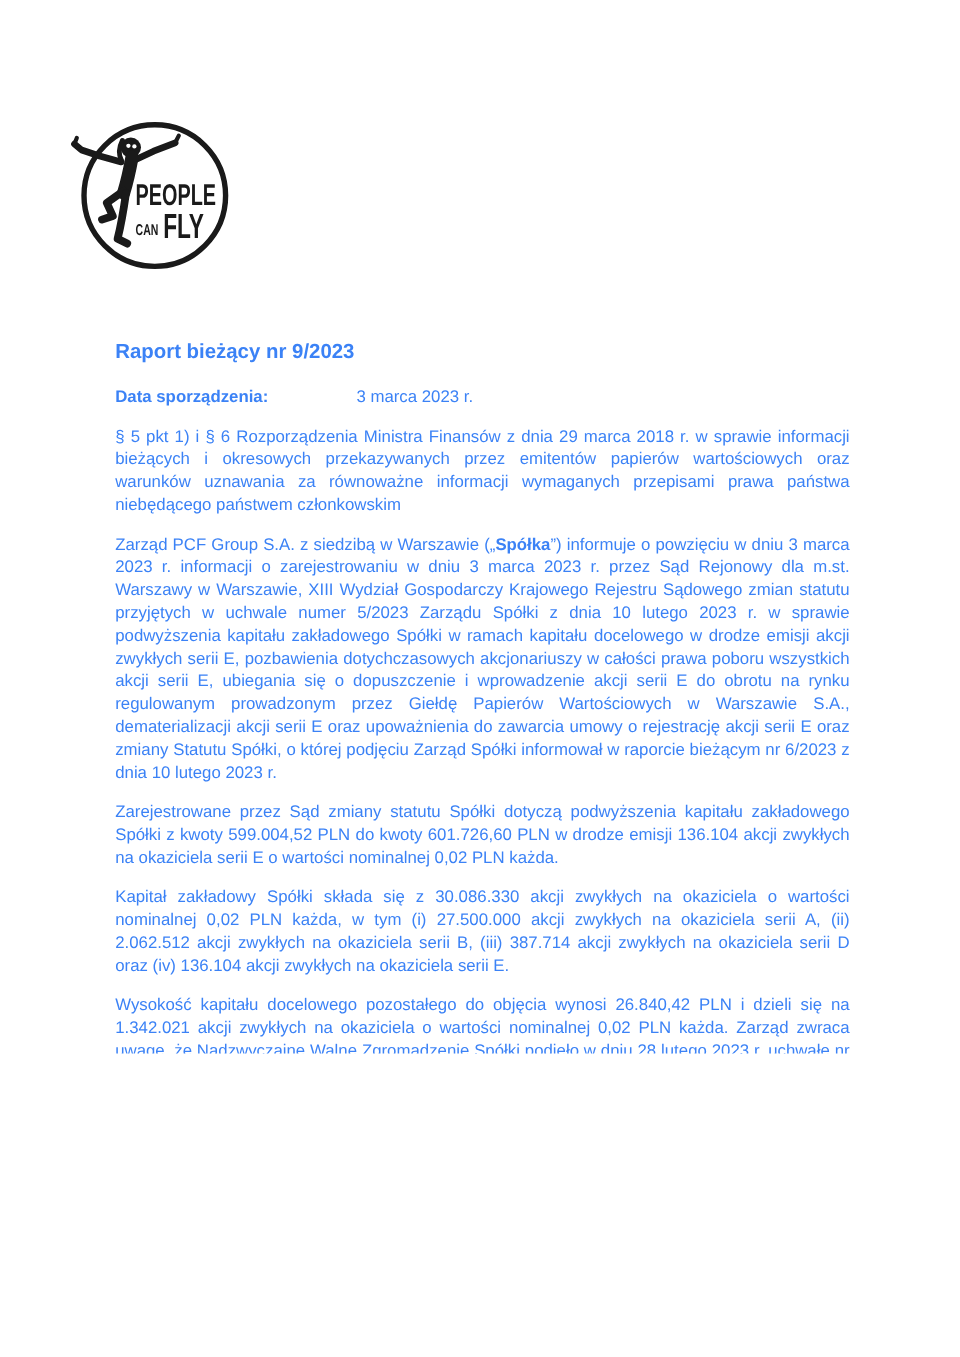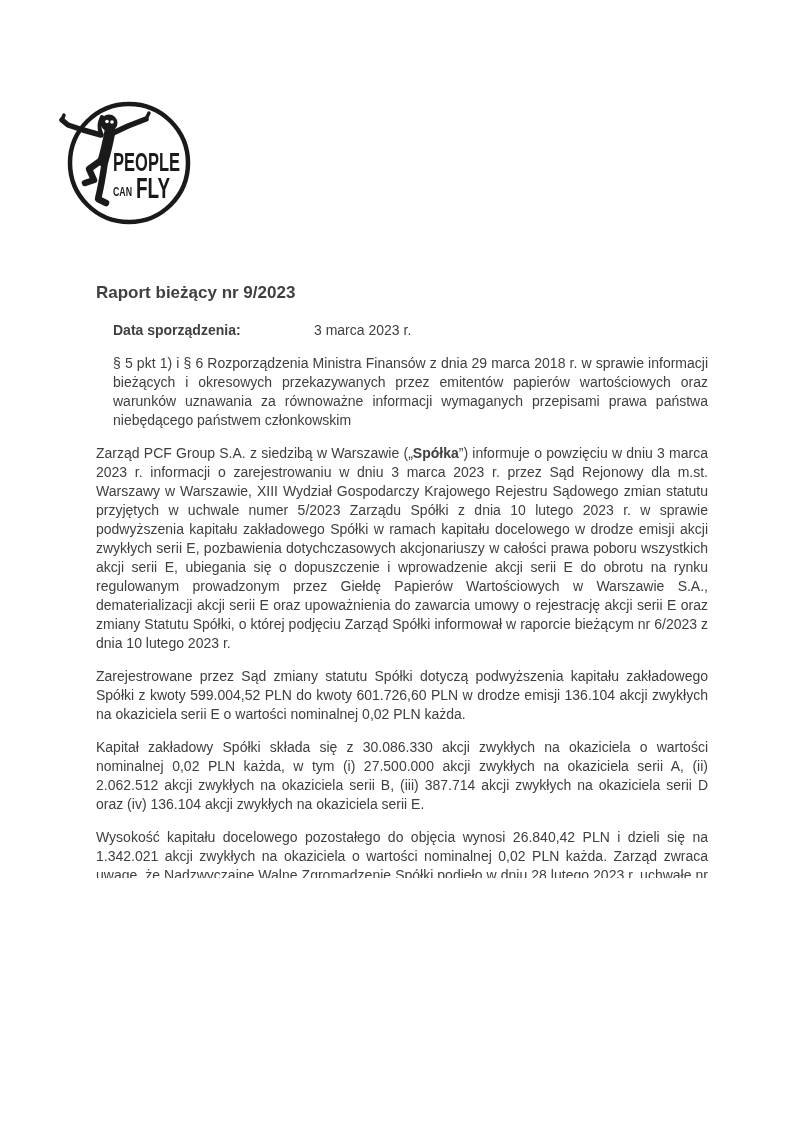--- a/index.html
+++ b/index.html
@@ -2,21 +2,21 @@
 <html lang="pl"><head>
 <meta charset="utf-8">
 <style>
   html,body{margin:0;padding:0;}
   .page{
     position:relative;
     width:800px;
     height:878px;
     background:#ffffff;
     font-family:"Liberation Sans", sans-serif;
-    color:#404040;
+    color:#3b82f6;
     overflow:hidden;
   }
   .logo{
     position:absolute;
     left:59px;
     top:98px;
     width:136px;
     height:132px;
   }
   .content{
@@ -27,21 +27,21 @@
     font-size:14px;
     line-height:19px;
   }
   .report-title{
     font-weight:700;
     font-size:17px;
     margin:0 0 19px 0;
   }
   .field-row{
     display:flex;
-    margin:0 0 14px 17px;
+    margin:0 0 14px 0;
   }
   .field-label{
     flex:0 0 201px;
     font-weight:700;
   }
   .field-value{
     flex:1;
   }
   .justify{ text-align:justify; }
   .body-heading{

